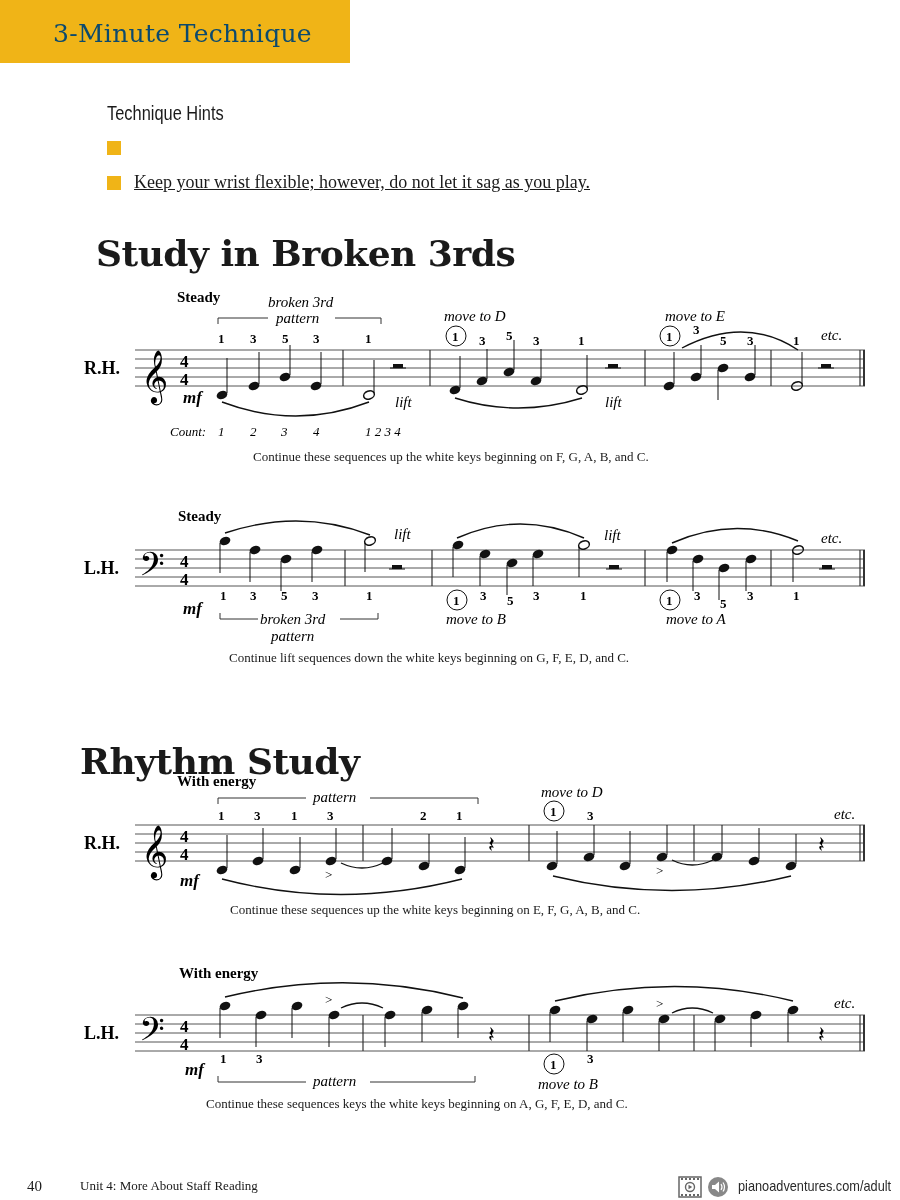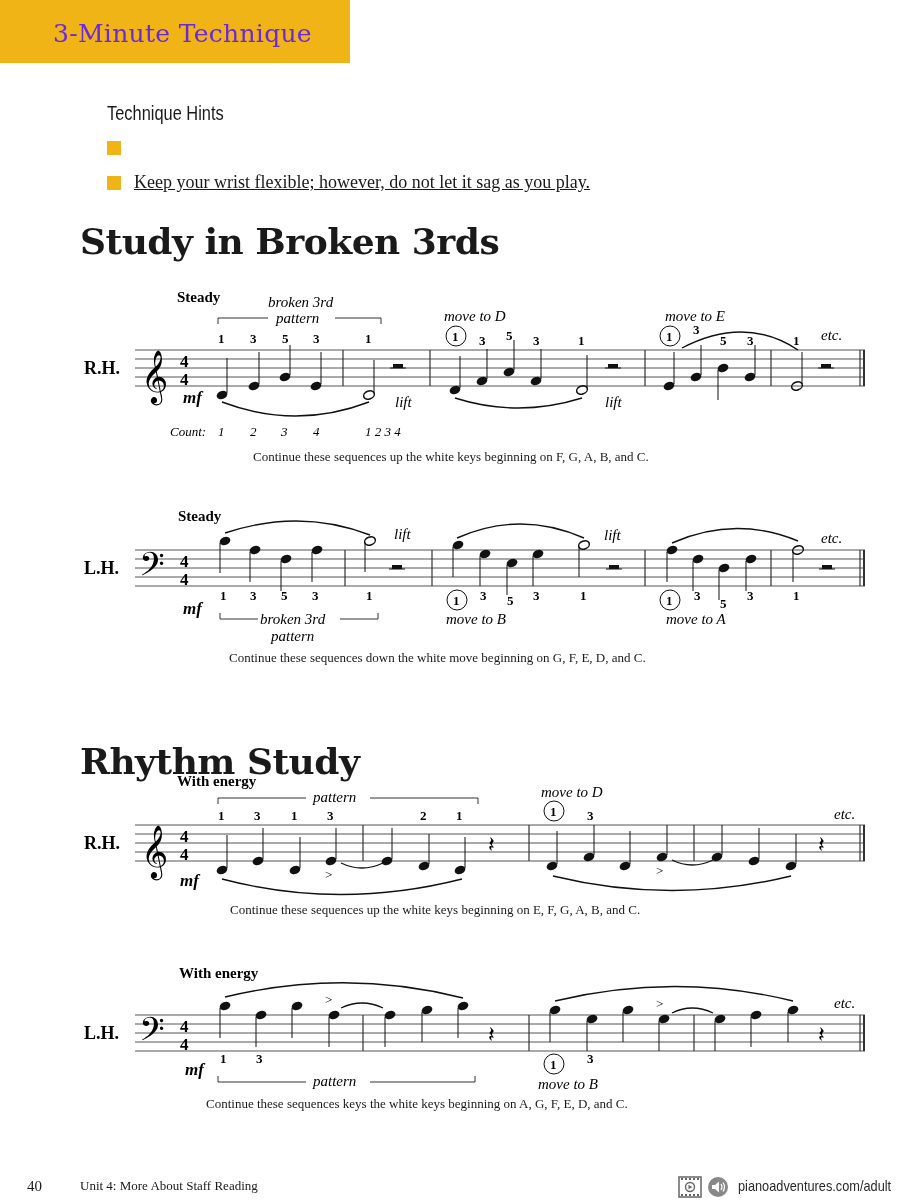--- a/index.html
+++ b/index.html
@@ -1,18 +1,18 @@
 <!DOCTYPE html>
 <html><head>
 <meta charset="utf-8">
 <style>
   html, body { margin:0; padding:0; }
   body { width:900px; height:1200px; background:#ffffff; position:relative; overflow:hidden; font-family:"Liberation Serif", serif; color:#1a1a1a; }
   .banner { position:absolute; left:0; top:0; width:350px; height:63px; background:#f0b417; }
-  .banner-title { position:absolute; left:53px; top:19px; font-family:"DejaVu Serif", serif; font-size:25px; color:#6d28d9; letter-spacing:0.3px; }
+  .banner-title { position:absolute; left:53px; top:19px; font-family:"DejaVu Serif", serif; font-size:25px; color:#0c4a6e; letter-spacing:0.3px; }
   .hints-title { position:absolute; left:107px; top:102px; font-family:"Liberation Sans", sans-serif; font-size:20px; transform:scaleX(0.82); transform-origin:left; color:#1a1a1a; }
   .hint { position:absolute; left:107px; font-size:18px; display:flex; align-items:center; }
   .hint .bullet { width:14px; height:14px; background:#f0b417; margin-right:13px; display:inline-block; }
   .section-title { position:absolute; left:80px; font-family:"DejaVu Serif", serif; font-weight:bold; font-size:36px; letter-spacing:-0.5px; color:#1a1a1a; }
   .continue { position:absolute; font-weight:normal; font-size:13px; white-space:nowrap; }
   svg.music { position:absolute; left:0; }
   svg text { font-family:"Liberation Serif", serif; }
   .footer-page { position:absolute; left:27px; top:1178px; font-size:15px; }
   .footer-unit { position:absolute; left:80px; top:1178px; font-size:13px; }
   .footer-url { position:absolute; left:738px; top:1177px; font-family:"Liberation Sans", sans-serif; font-size:15px; transform:scaleX(0.85); transform-origin:left; color:#2a2a2a; }
@@ -27,21 +27,21 @@
 
 <div class="hints-title">Technique Hints</div>
 <div class="hint" style="top:141px;">
   <span class="bullet"></span>
 </div>
 <div class="hint" style="top:172px;text-decoration:underline;">
   <span class="bullet"></span>
   <span>Keep your wrist flexible; however, do not let it sag as you play.</span>
 </div>
 
-<div class="section-title" style="top:220px;">Study in Broken 3rds</div>
+<div class="section-title" style="top:232px;margin-left:16px;">Study in Broken 3rds</div>
 
 <svg class="music" style="top:290px;" width="900" height="155" viewBox="0 290 900 155">
 
   <g stroke="#555" stroke-width="1">
     <line x1="135" y1="350" x2="865" y2="350"></line>
       <line x1="135" y1="359" x2="865" y2="359"></line>
     <line x1="135" y1="368" x2="865" y2="368"></line>
       <line x1="135" y1="377" x2="865" y2="377"></line>
     <line x1="135" y1="386" x2="865" y2="386"></line>
   </g>
@@ -243,21 +243,21 @@
   <text x="666" y="605" font-size="13" font-weight="bold">1</text>
   <g font-size="13" font-weight="bold">
     <text x="694" y="600">3</text>
       <text x="720" y="608">5</text>
     <text x="747" y="600">3</text>
       <text x="793" y="600">1</text>
   </g>
   <text x="666" y="624" font-size="15" font-style="italic">move to A</text>
   <text x="821" y="543" font-size="15" font-style="italic">etc.</text>
 </svg>
-<div class="continue" style="left:229px; top:650px;">Continue these sequences down the white move beginning on G, F, E, D, and C.</div>
+<div class="continue" style="left:229px; top:650px;">Continue lift sequences down the white keys beginning on G, F, E, D, and C.</div>
 
 <div class="section-title" style="top:712px;margin-top:28px;">Rhythm Study</div>
 
 <svg class="music" style="top:765px;" width="900" height="140" viewBox="0 765 900 140">
   <g stroke="#555" stroke-width="1">
     <line x1="135" y1="825" x2="865" y2="825"></line>
       <line x1="135" y1="834" x2="865" y2="834"></line>
     <line x1="135" y1="843" x2="865" y2="843"></line>
       <line x1="135" y1="852" x2="865" y2="852"></line>
     <line x1="135" y1="861" x2="865" y2="861"></line>

